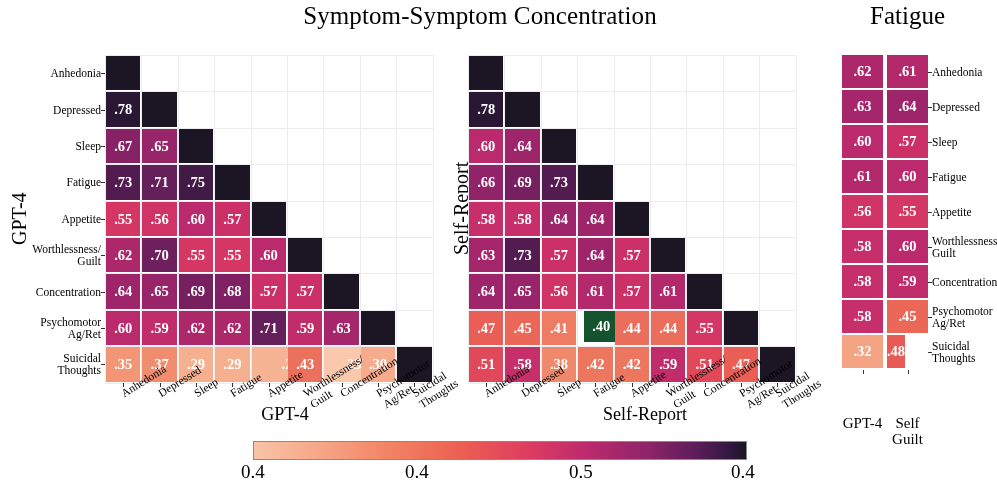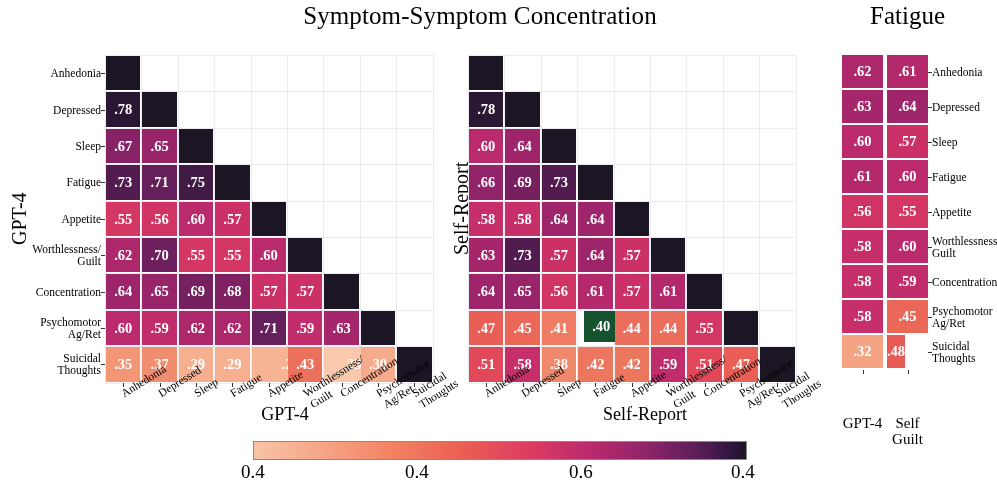--- a/index.html
+++ b/index.html
@@ -385,15 +385,15 @@
       <div>Self</div>
       <div>Guilt</div>
     </div>
     <div class="tickmark" style="left: 65.5px; top: 315px; width: 1px; height: 4px;"></div>
   </div>
 
 <div id="cbar-wrap">
   <div id="cbar"></div>
   <div class="cbar-tick" style="left:-12px;">0.4</div>
   <div class="cbar-tick" style="left:152px;">0.4</div>
-  <div class="cbar-tick" style="left:316px;">0.6</div>
+  <div class="cbar-tick" style="left:316px;">0.5</div>
   <div class="cbar-tick" style="left:478px;">0.4</div>
 </div>
 
 </body></html>

